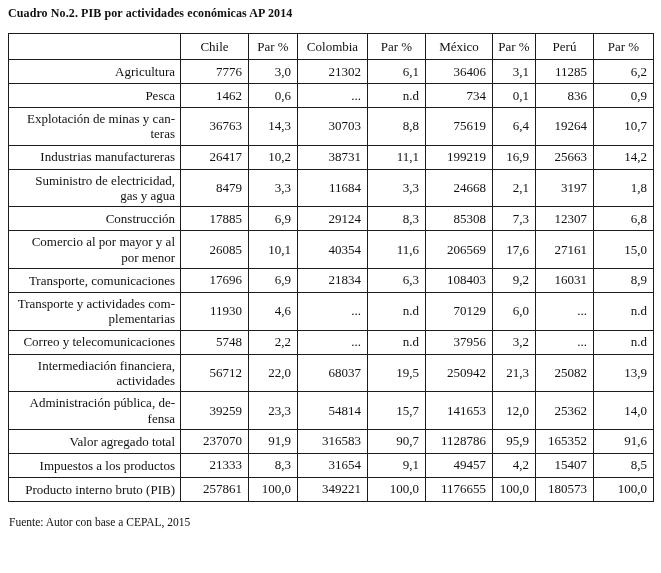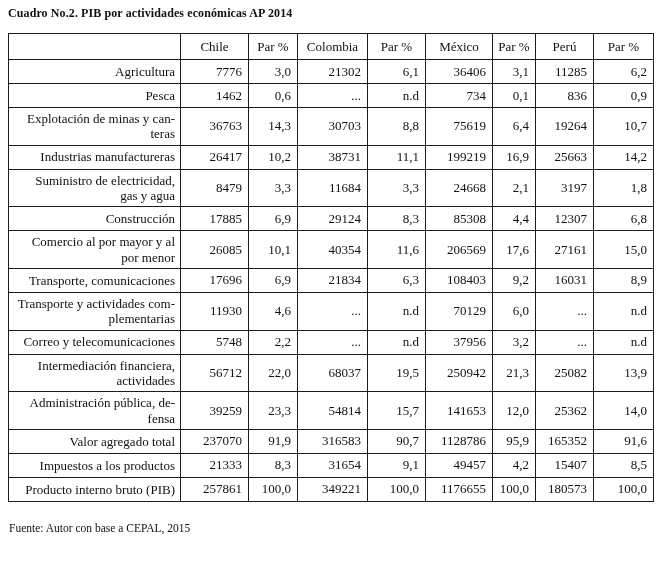--- a/index.html
+++ b/index.html
@@ -52,21 +52,21 @@
   table.pib td.num {
     text-align: right;
     padding-right: 6px;
   }
   table.pib tbody tr td { height: 24px; }
   table.pib tbody tr:nth-child(9)  td { height: 30px; }
   table.pib tbody tr:nth-child(11) td { height: 32px; }
   table.pib tbody tr:nth-child(16) td { height: 33px; }
   .source {
     font-size: 11.5px;
-    margin-top: 20px;
+    margin-top: 14px;
     padding-left: 1px;
   }
 </style>
 </head>
 <body>
 
 <div class="page">
   <p class="title">Cuadro No.2. PIB por actividades económicas AP 2014</p>
 
   <table class="pib">
@@ -152,21 +152,21 @@
           <td class="num">3197</td>
           <td class="num">1,8</td>
         </tr>
         <tr>
           <td class="label">Construcción</td>
           <td class="num">17885</td>
           <td class="num">6,9</td>
           <td class="num">29124</td>
           <td class="num">8,3</td>
           <td class="num">85308</td>
-          <td class="num">4,4</td>
+          <td class="num">7,3</td>
           <td class="num">12307</td>
           <td class="num">6,8</td>
         </tr>
         <tr>
           <td class="label">Comercio al por mayor y al
 por menor</td>
           <td class="num">26085</td>
           <td class="num">10,1</td>
           <td class="num">40354</td>
           <td class="num">11,6</td>

